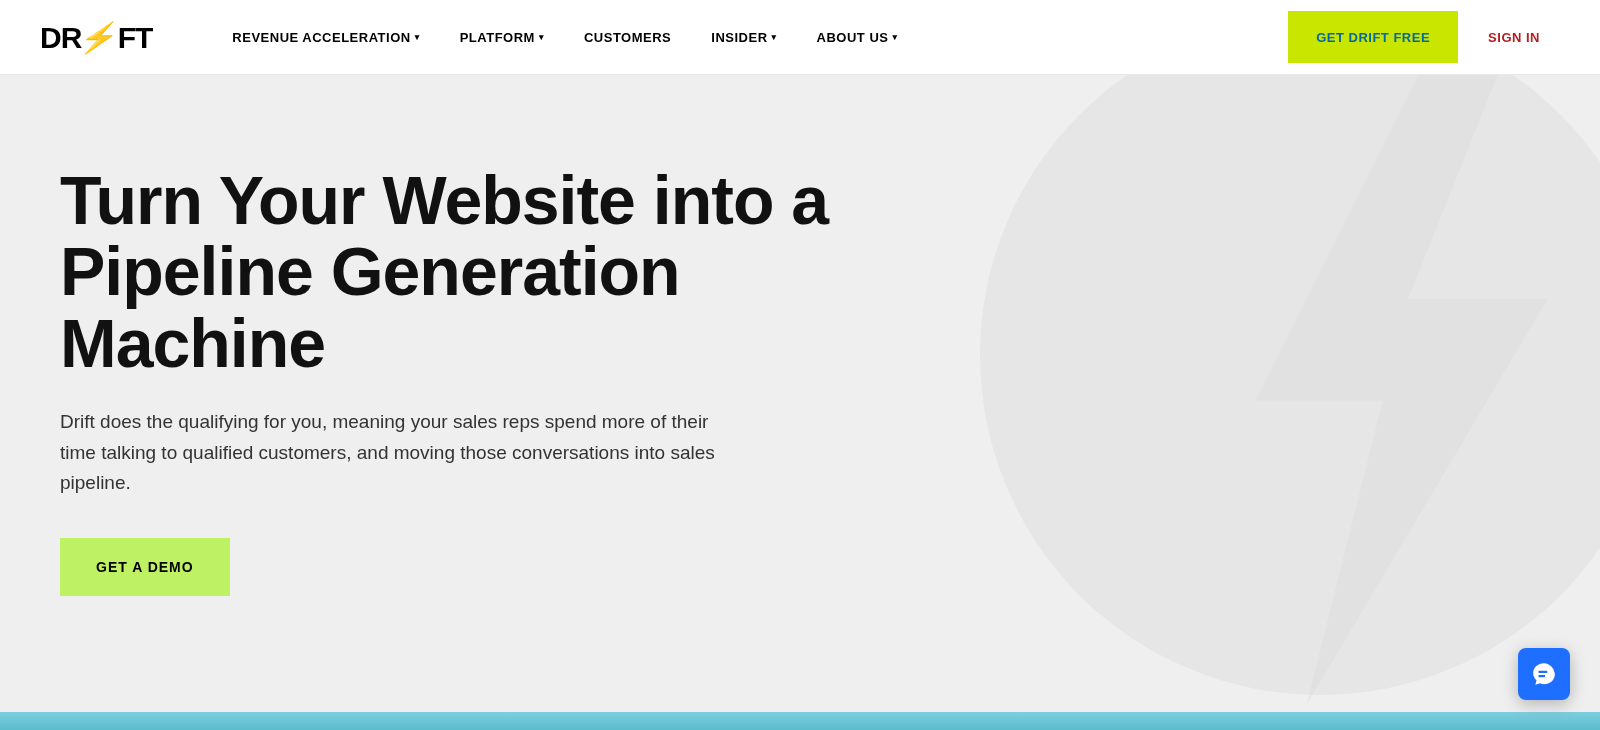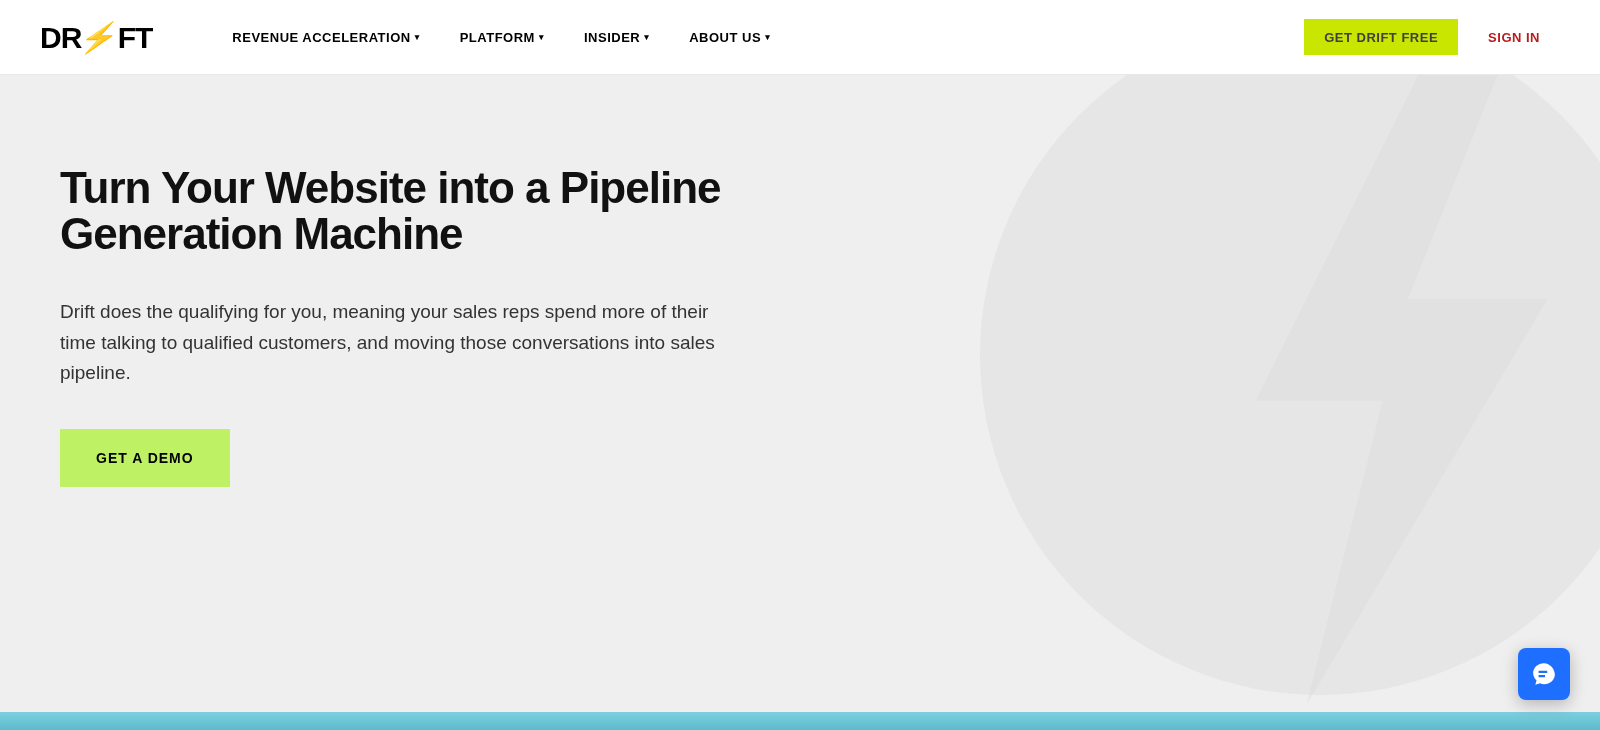--- a/index.html
+++ b/index.html
@@ -59,26 +59,26 @@
       margin-left: 4px;
       display: inline-block;
     }
     .nav-actions {
       display: flex;
       align-items: center;
       gap: 10px;
     }
     .btn-get-drift {
       background: #c8e600;
-      color: #404040;
+      color: #0369a1;
       font-weight: 800;
       font-size: 13px;
       letter-spacing: 0.5px;
-      padding: 0 20px;
-      height: 36px;
+      padding: 0 28px;
+      height: 52px;
       border: none;
       cursor: pointer;
       text-transform: uppercase;
       white-space: nowrap;
     }
     .btn-sign-in {
       background: transparent;
       color: #b91c1c;
       font-weight: 700;
       font-size: 13px;
@@ -127,25 +127,25 @@
       height: 660px;
       opacity: 0.55;
     }
 
     .hero-content {
       max-width: 820px;
       position: relative;
       z-index: 2;
     }
     .hero-heading {
-      font-size: 44px;
+      font-size: 68px;
       font-weight: 900;
       line-height: 1.05;
       color: #111;
-      margin-bottom: 40px;
+      margin-bottom: 28px;
       letter-spacing: -1px;
     }
     .hero-subtext {
       font-size: 19px;
       line-height: 1.6;
       color: #333;
       max-width: 680px;
       margin-bottom: 40px;
       font-weight: 400;
     }
@@ -214,20 +214,23 @@
   <div class="nav-links">
     <a class="nav-item" href="#">
       <span>REVENUE ACCELERATION</span>
       <span class="nav-chevron">▾</span>
     </a>
     <a class="nav-item" href="#">
       <span>PLATFORM</span>
       <span class="nav-chevron">▾</span>
     </a>
     <a class="nav-item" href="#">
+      <span>CUSTOMERS</span>
+    </a>
+    <a class="nav-item" href="#">
       <span>INSIDER</span>
       <span class="nav-chevron">▾</span>
     </a>
     <a class="nav-item" href="#">
       <span>ABOUT US</span>
       <span class="nav-chevron">▾</span>
     </a>
   </div>
 
   <div class="nav-actions">

